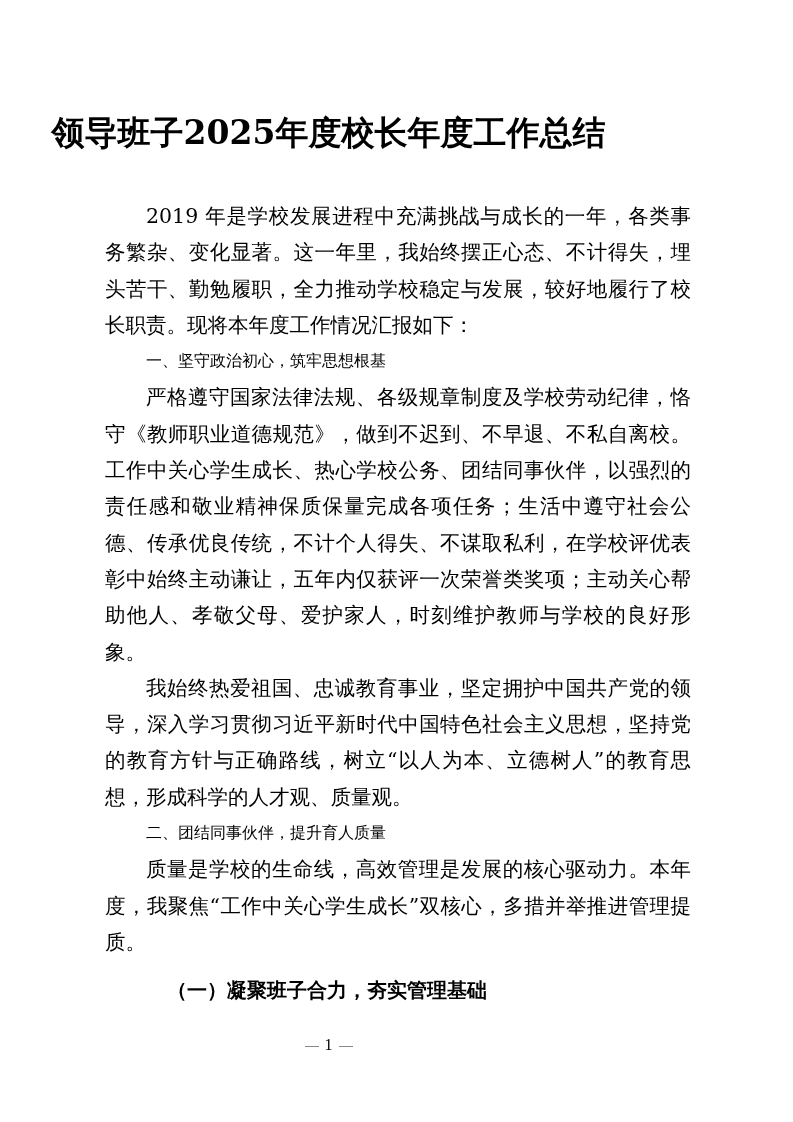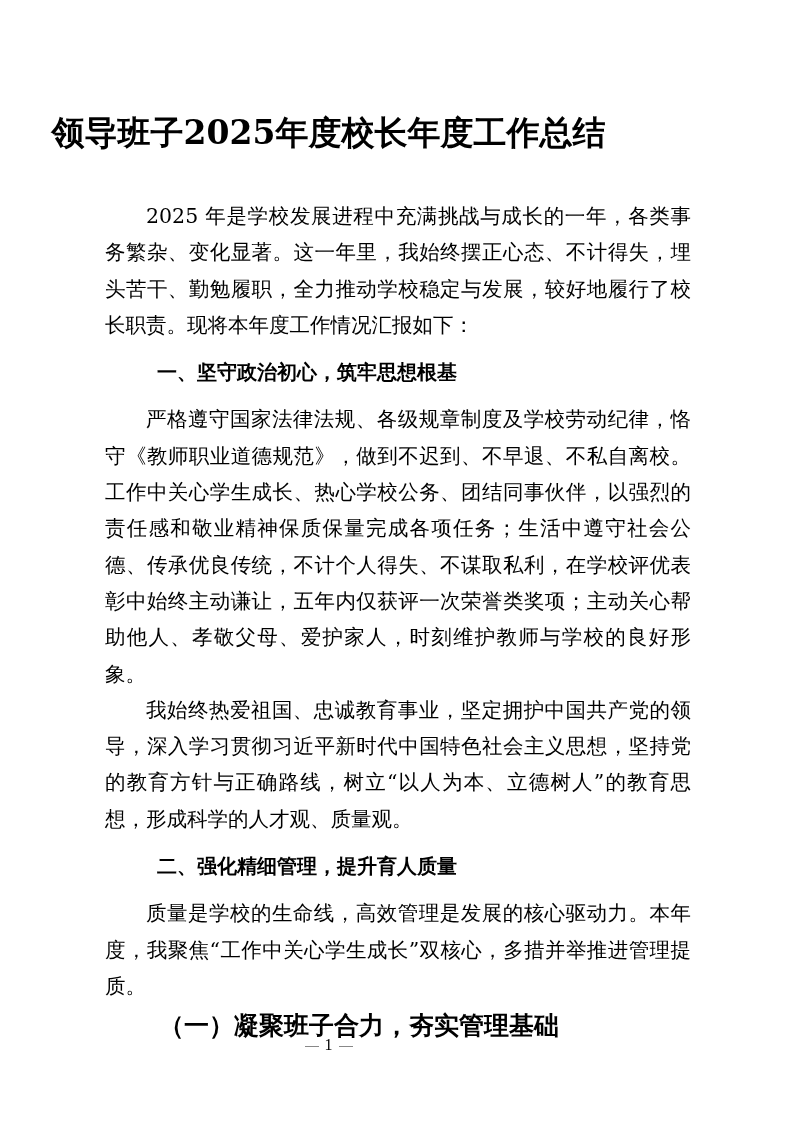--- a/index.html
+++ b/index.html
@@ -41,34 +41,34 @@
       font-size: 20.5px;
     }
     .para {
       margin: 0;
       text-indent: 41px;
       line-height: 36.3px;
       text-align: justify;
       text-justify: inter-character;
     }
     .heading {
-      margin: 11px;
+      margin: 0;
       text-indent: 41px;
       line-height: 36.3px;
       font-family: "DejaVu Sans", "Liberation Sans", sans-serif;
-      font-weight: bold;
-      font-size: 20px;
+      font-weight: normal;
+      font-size: 16px;
     }
     .subheading {
-      margin: 4px;
+      margin: 12px;
       text-indent: 50px;
       line-height: 36.3px;
       font-family: "DejaVu Serif", "Liberation Serif", serif;
       font-weight: bold;
-      font-size: 25px;
+      font-size: 20px;
     }
     .page-number {
       position: absolute;
       left: 0; right: 0;
       top: 1036px;
       text-align: center;
       font-family: "Liberation Serif", "DejaVu Serif", serif;
       font-size: 16px;
       color: #000;
     }
@@ -81,25 +81,25 @@
       margin: 0 6px;
     }
   </style>
 </head>
 <body>
 
 <div class="page">
   <h1 class="title">领导班子2025年度校长年度工作总结</h1>
 
   <div class="body-text">
-    <p class="para">2025 年是学校发展进程中充满挑战与成长的一年，各类事务繁杂、变化显著。这一年里，我始终摆正心态、不计得失，埋头苦干、勤勉履职，全力推动学校稳定与发展，较好地履行了校长职责。现将本年度工作情况汇报如下：</p>
+    <p class="para">2019 年是学校发展进程中充满挑战与成长的一年，各类事务繁杂、变化显著。这一年里，我始终摆正心态、不计得失，埋头苦干、勤勉履职，全力推动学校稳定与发展，较好地履行了校长职责。现将本年度工作情况汇报如下：</p>
     <p class="heading">一、坚守政治初心，筑牢思想根基</p>
     <p class="para">严格遵守国家法律法规、各级规章制度及学校劳动纪律，恪守《教师职业道德规范》，做到不迟到、不早退、不私自离校。工作中关心学生成长、热心学校公务、团结同事伙伴，以强烈的责任感和敬业精神保质保量完成各项任务；生活中遵守社会公德、传承优良传统，不计个人得失、不谋取私利，在学校评优表彰中始终主动谦让，五年内仅获评一次荣誉类奖项；主动关心帮助他人、孝敬父母、爱护家人，时刻维护教师与学校的良好形象。</p>
     <p class="para">我始终热爱祖国、忠诚教育事业，坚定拥护中国共产党的领导，深入学习贯彻习近平新时代中国特色社会主义思想，坚持党的教育方针与正确路线，树立“以人为本、立德树人”的教育思想，形成科学的人才观、质量观。</p>
-    <p class="heading">二、强化精细管理，提升育人质量</p>
+    <p class="heading">二、团结同事伙伴，提升育人质量</p>
     <p class="para">质量是学校的生命线，高效管理是发展的核心驱动力。本年度，我聚焦“工作中关心学生成长”双核心，多措并举推进管理提质。</p>
     <p class="subheading">（一）凝聚班子合力，夯实管理基础</p>
   </div>
 
   <div class="page-number">
     <span class="dash"></span><span>1</span><span class="dash"></span>
   </div>
 </div>
 
 </body></html>

